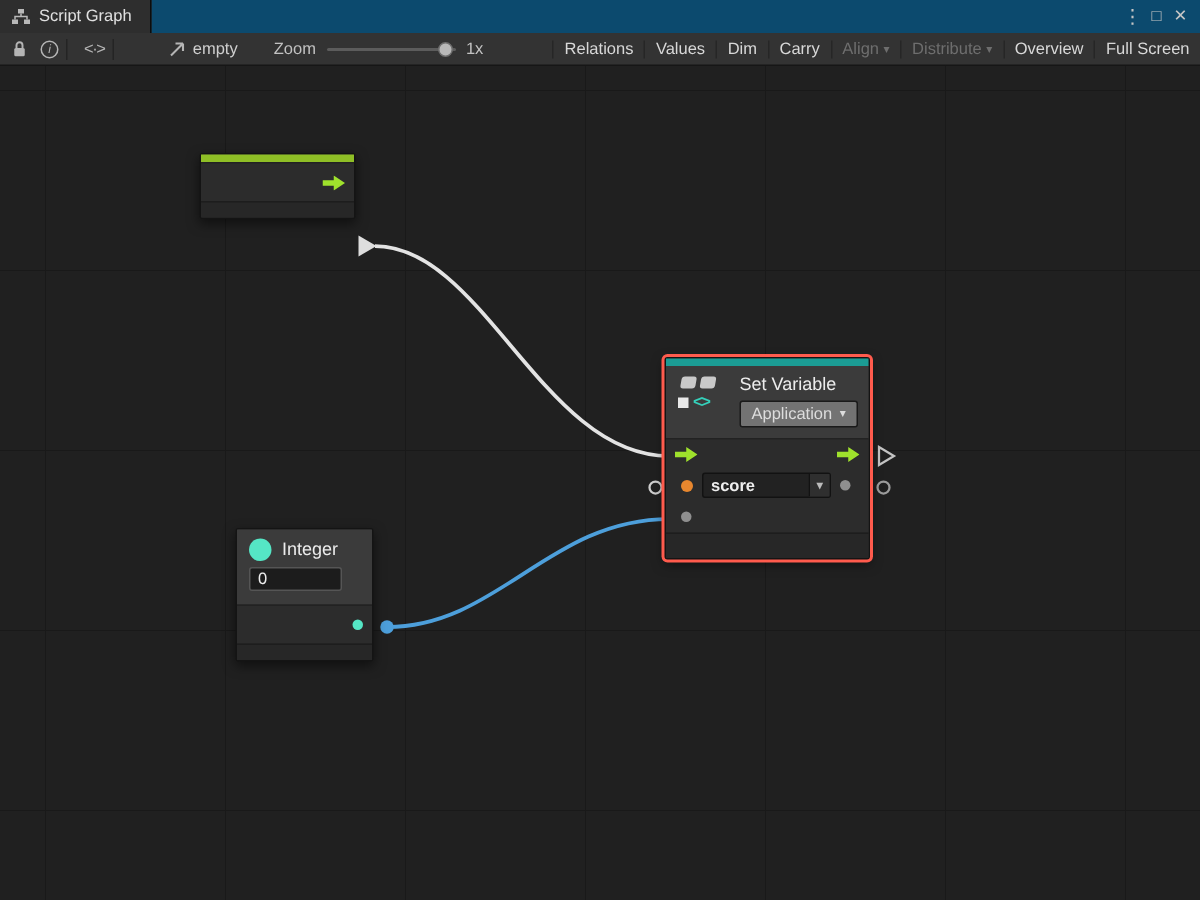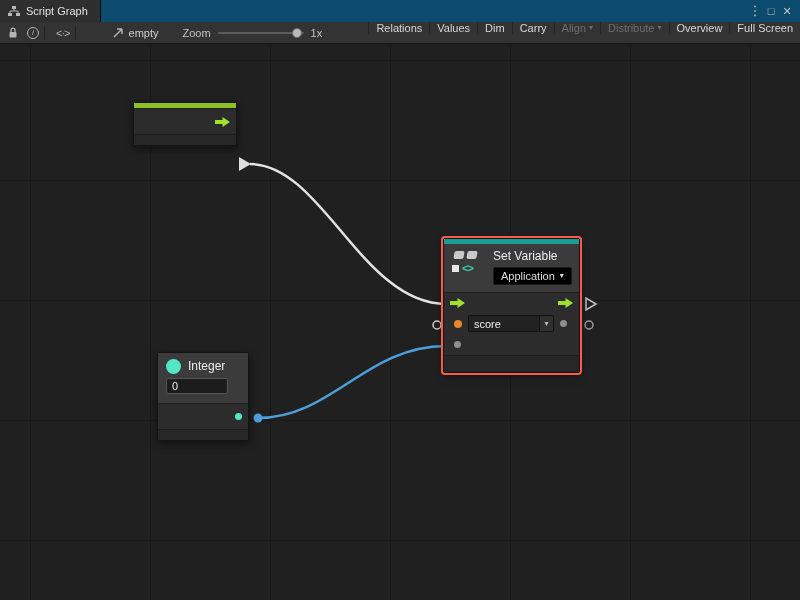--- a/index.html
+++ b/index.html
@@ -23,21 +23,21 @@
   .lock { margin-left:8px; }
   .info-ic { margin-left:9px; width:12px; height:12px; border:1px solid #b5b5b5; border-radius:50%;
              color:#b5b5b5; font-size:8px; font-style:italic; display:flex; align-items:center; justify-content:center; }
   .info-ic::after { content:"i"; }
   .code-ic { margin-left:6px; color:#b5b5b5; font-size:11px; letter-spacing:-1px; }
   .bc { display:flex; align-items:center; gap:5px; margin-left:32px; color:#cfcfcf; }
   .zoom-label { margin-left:24px; color:#c2c2c2; }
   .zoom-track { position:relative; width:86px; height:2px; background:#5c5c5c; border-radius:1px; margin:0 7px; }
   .zoom-handle { position:absolute; right:2px; top:-4px; width:10px; height:10px; border-radius:50%;
                  background:#b8b8b8; border:1px solid #6e6e6e; }
-  .tb-buttons { margin-left:auto; display:flex; align-items:flex-start; height:100%; }
+  .tb-buttons { margin-left:auto; display:flex; align-items:center; height:100%; }
   .tb-btn { display:flex; align-items:center; gap:3px; padding:0 7px; border-left:1px solid #262626;
             color:#d8d8d8; white-space:nowrap; }
   .tb-btn.disabled { color:#6e6e6e; }
   .caret { font-size:8px; line-height:1; }
 
   
   .canvas { position:relative; flex:1; background-color:#202020;
     background-image:
       linear-gradient(to right, #191919 1px, transparent 1px),
       linear-gradient(to bottom, #191919 1px, transparent 1px);
@@ -67,29 +67,29 @@
   
   .n-setvar { left:443px; top:194px; width:137px; }
   .sv-header { height:48px; background:#3b3b3b; display:flex; padding:5px 7px 0 7px; gap:6px; }
   .sv-icon { width:36px; display:flex; flex-direction:column; gap:3px; padding-top:2px; }
   .sv-sqrow { display:flex; gap:3px; padding-left:3px; }
   .sv-sq { width:10px; height:8px; background:#c9c9c9; border-radius:2px; transform:skewX(-10deg); }
   .sv-brow { display:flex; align-items:center; gap:3px; padding-left:1px; }
   .sv-wsq { width:7px; height:7px; background:#e8e8e8; }
   .sv-code { color:#35d0ba; font-size:11px; font-weight:bold; letter-spacing:-1px; }
   .sv-right { display:flex; flex-direction:column; }
-  .scope-dd { margin-top:4px; display:inline-flex; align-items:center; gap:5px; background:#000000;
+  .scope-dd { margin-top:4px; display:inline-flex; align-items:center; gap:5px; background:#737373;
               border:1px solid #1a1a1a; border-radius:2px; padding:2px 7px; font-size:11px; color:#dddddd;
               align-self:flex-start; }
   .sv-row { height:21px; display:flex; align-items:center; background:#2c2c2c; }
   .sv-row.first { border-top:1px solid #222; justify-content:space-between; padding:0 6px; }
   .sv-row.name { padding-left:10px; }
   .sv-row.value { padding-left:10px; }
   .var-select { display:flex; align-items:center; height:17px; width:86px; margin-left:6px;
-                background:#222222; border:1px solid #121212; border-radius:2px; }
+                background:#222222; border:1px solid #121212; border-radius:2px;font-weight:bold; }
   .var-select .txt { flex:1; padding-left:5px; font-size:11px; color:#eeeeee; }
   .var-caret { width:14px; align-self:stretch; display:flex; align-items:center; justify-content:center;
                border-left:1px solid #121212; background:#2f2f2f; color:#bbbbbb; font-size:8px; }
   .sv-row.name .dot.gray { margin-left:auto; margin-right:12px; }
   .n-setvar .node-footer { height:17px; }
 
   
   .n-integer { left:157px; top:308px; width:92px; }
   .int-header { height:50px; background:#3b3b3b; padding:6px 8px 0 8px; }
   .int-row1 { display:flex; align-items:flex-start; gap:7px; }

